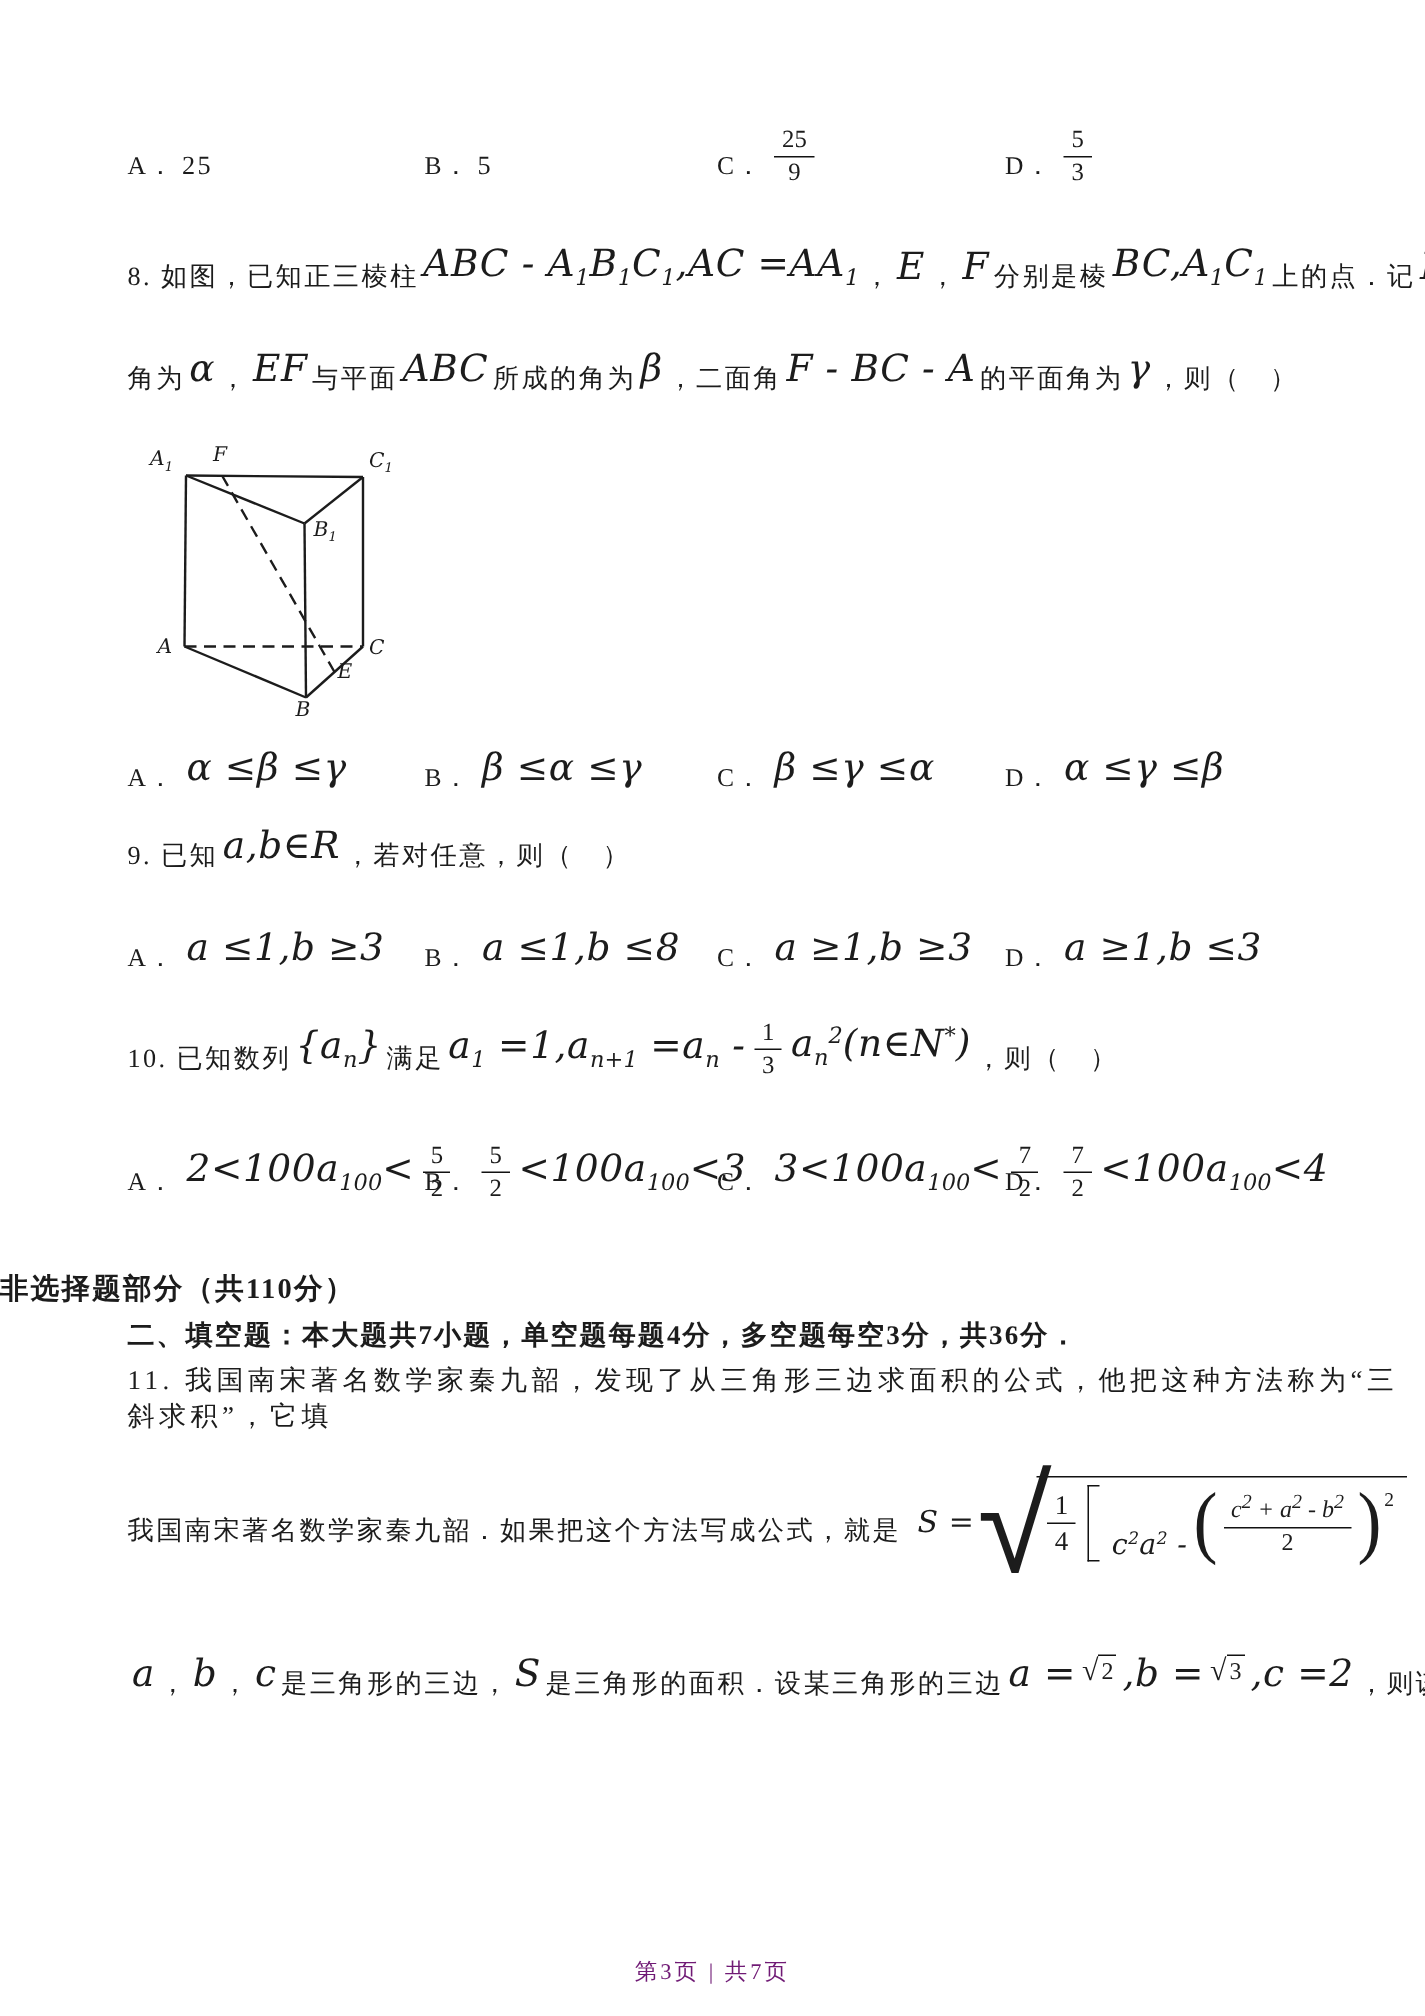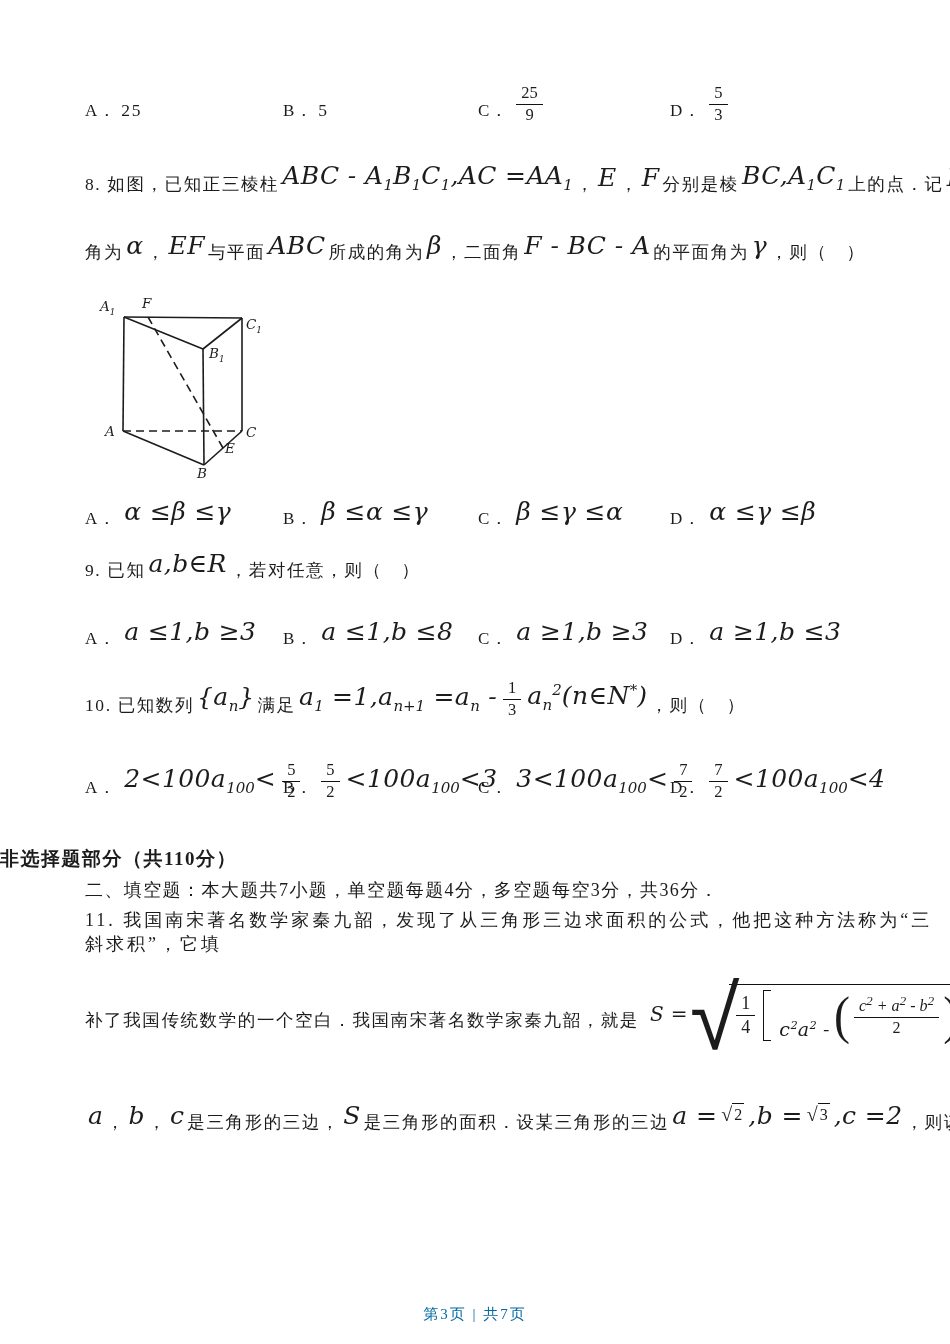--- a/index.html
+++ b/index.html
@@ -21,21 +21,21 @@
         font-size:16.5px;font-style:normal;line-height:1.15;margin:0 3px;
         transform:translateY(-6px);}
   .frac .fn{border-bottom:1.4px solid #111;padding:0 5px 1px;}
   .frac .fd{padding-top:1px;}
   
   .rt{display:inline-flex;align-items:flex-start;padding:0 1px;transform:translateY(-7px);}
   .rt .rg{font-size:20px;line-height:1.15;font-style:normal;}
   .rt .rc{border-top:1.3px solid #111;font-size:16px;line-height:1.4;padding:0 2px;}
   
   .h1{font-weight:bold;font-size:19px;letter-spacing:1.5px;width:100%;}
-  .h2{font-weight:normal;font-size:18px;letter-spacing:1.4px;}
+  .h2{font-weight:bold;font-size:18px;letter-spacing:1.4px;}
   .q11l1{font-size:18px;letter-spacing:3px;}
   
   .bigf{display:inline-flex;align-items:center;margin:0 2px 0 8px;transform:translateY(-6px);}
   .bigf .lhs{font-size:20px;transform:none;padding-right:2px;}
   .radglyph{font-size:90px;font-family:"DejaVu Sans",sans-serif;font-weight:100;
             line-height:0;margin-right:-10px;position:relative;top:4px;z-index:1;}
   .underroot{display:inline-flex;align-items:center;border-top:1.7px solid #111;
              padding:5px 7px 3px 4px;}
   .underroot .frac{transform:none;font-size:18px;}
   .bfr2 .fn{font-style:italic;font-size:16px;}
@@ -44,21 +44,21 @@
   .paren{font-size:48px;font-weight:300;line-height:1;font-family:"Liberation Serif",serif;
          transform:scaleY(1.12);margin:0 1px;}
   .sup2{font-size:13px;align-self:flex-start;margin:2px 2px 0 1px;}
   .sqbr{width:7px;align-self:stretch;margin:0 5px;}
   .sqbr.l{border-left:1.7px solid #111;border-top:1.7px solid #111;border-bottom:1.7px solid #111;}
   
   #figure{left:88px;top:292px;width:180px;height:205px;}
   .figlabel{position:absolute;font-family:"DejaVu Serif","Liberation Serif",serif;
             font-style:italic;font-size:13.5px;}
   .figlabel sub{font-size:65%;}
-  .footer{width:100%;text-align:center;font-size:15px;letter-spacing:2px;color:#0369a1;}
+  .footer{width:100%;text-align:center;font-size:15px;letter-spacing:2px;color:#701a75;}
 </style>
 </head>
 <body>
 
 <div id="page">
 
   <div class="line abs c1" style="top:82px;height:56px;">
     <span class="optlabel">A．</span>
     <span class="line">
         <span class="cn">25</span>
@@ -130,21 +130,21 @@
         <line x1="154" y1="26" x2="154" y2="139"></line>
         <line x1="115" y1="57" x2="116" y2="173"></line>
         <line x1="35" y1="139" x2="116" y2="173"></line>
         <line x1="116" y1="173" x2="154" y2="139"></line>
         <line x1="35" y1="139" x2="154" y2="139" stroke-dasharray="8 5"></line>
         <line x1="60" y1="25" x2="135" y2="156" stroke-dasharray="8 5"></line>
       </g>
     </svg>
     <span class="figlabel" style="left:12px;top:6px;">A<sub>1</sub></span>
     <span class="figlabel" style="left:54px;top:3px;">F</span>
-    <span class="figlabel" style="left:158px;top:24px;">C<sub>1</sub></span>
+    <span class="figlabel" style="left:158px;top:7px;">C<sub>1</sub></span>
     <span class="figlabel" style="left:121px;top:53px;">B<sub>1</sub></span>
     <span class="figlabel" style="left:17px;top:131px;">A</span>
     <span class="figlabel" style="left:158px;top:132px;">C</span>
     <span class="figlabel" style="left:137px;top:148px;">E</span>
     <span class="figlabel" style="left:109px;top:173px;">B</span>
   </div>
 
   <div class="line abs c1" style="top:500px;height:36px;">
     <span class="optlabel">A．</span>
     <span class="line">
@@ -253,21 +253,21 @@
         <span class="math">&lt;100a<sub>100</sub>&lt;4</span>
       </span>
   </div>
 
   <div class="abs h1" style="top:846px;left:0;">非选择题部分（共110分）</div>
   <div class="abs h2 c1" style="top:878px;">二、填空题：本大题共7小题，单空题每题4分，多空题每空3分，共36分．</div>
 
   <div class="abs q11l1 c1" style="top:908px;">11. 我国南宋著名数学家秦九韶，发现了从三角形三边求面积的公式，他把这种方法称为“三斜求积”，它填</div>
 
   <div class="line abs c1" style="top:978px;height:84px;">
-    <span class="cn">补了我国传统数学的一个空白．我国南宋著名数学家秦九韶，就是</span>
+    <span class="cn">我国南宋著名数学家秦九韶．如果把这个方法写成公式，就是</span>
     <span class="bigf">
       <span class="math lhs">S =</span>
       <span class="radglyph">√</span>
       <span class="underroot">
         <span class="frac">
           <span class="fn">1</span>
           <span class="fd">4</span>
         </span>
         <span class="sqbr l"></span>
         <span class="math term">c<sup>2</sup>a<sup>2</sup> -</span>

